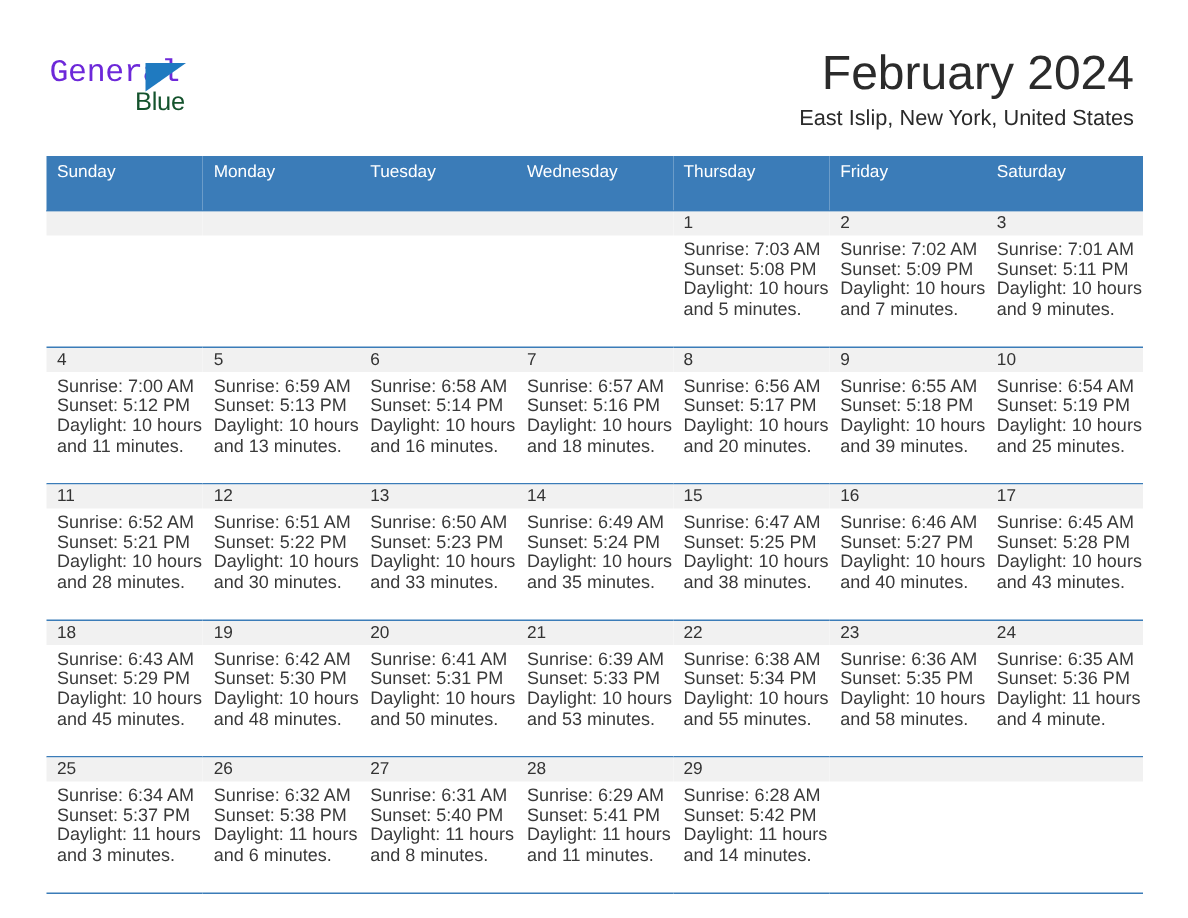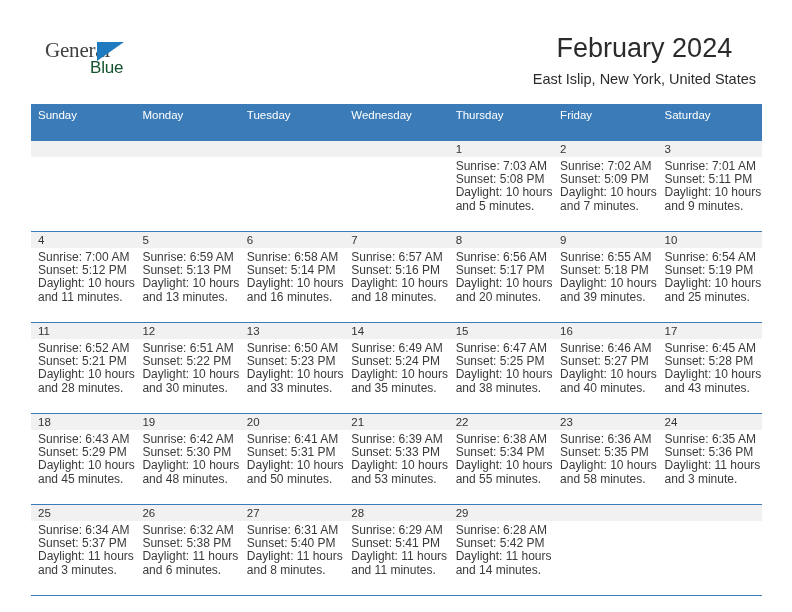--- a/index.html
+++ b/index.html
@@ -25,25 +25,25 @@
     width: 792px; height: 104px;
   }
   .logo {
     position: absolute;
     left: 33px; top: 38px;
     width: 120px; height: 46px;
     user-select: none;
   }
   .logo-general {
     position: absolute;
-    left: 12px; top: 0;
+    left: 0; top: 0;
     font-size: 21px;
     letter-spacing: -0.2px;
-    color: #404040;
-    font-family: Liberation Serif, serif;
+    color: #6d28d9;
+    font-family: Liberation Mono, monospace;
   }
   .logo-tri {
     position: absolute;
     left: 64px; top: 4px;
     width: 0; height: 0;
     border-left: 27px solid #1f7ac0;
     border-bottom: 19px solid transparent;
   }
   .logo-blue {
     position: absolute;
@@ -52,26 +52,25 @@
     color: #14532d;
     letter-spacing: -0.2px;
     font-family: "Liberation Sans", sans-serif;
   }
   .title-block {
     position: absolute;
     right: 36px; top: 33px;
     text-align: right;
   }
   .cal-title {
-    font-size: 27px;
+    font-size: 32px;
     color: #2b2b2b;
     font-weight: normal;
     line-height: 30px;
     margin: 0;
-    text-align: center;
   }
   .cal-subtitle {
     font-size: 14.5px;
     color: #2b2b2b;
     line-height: 20px;
     margin-top: 6px;
     text-align: right;
   }
 
   
@@ -474,21 +473,21 @@
               </div>
             </div>
           </td>
           <td class="">
             <div class="cell-inner">
               <div class="daynum-band">24</div>
               <div class="cell-body">
                 <div>Sunrise: 6:35 AM</div>
                 <div>Sunset: 5:36 PM</div>
                 <div>Daylight: 11 hours</div>
-                <div>and 3 minute.</div>
+                <div>and 4 minute.</div>
               </div>
             </div>
           </td>
         </tr>
         <tr class="week-row last-week">
           <td class="">
             <div class="cell-inner">
               <div class="daynum-band">25</div>
               <div class="cell-body">
                 <div>Sunrise: 6:34 AM</div>

